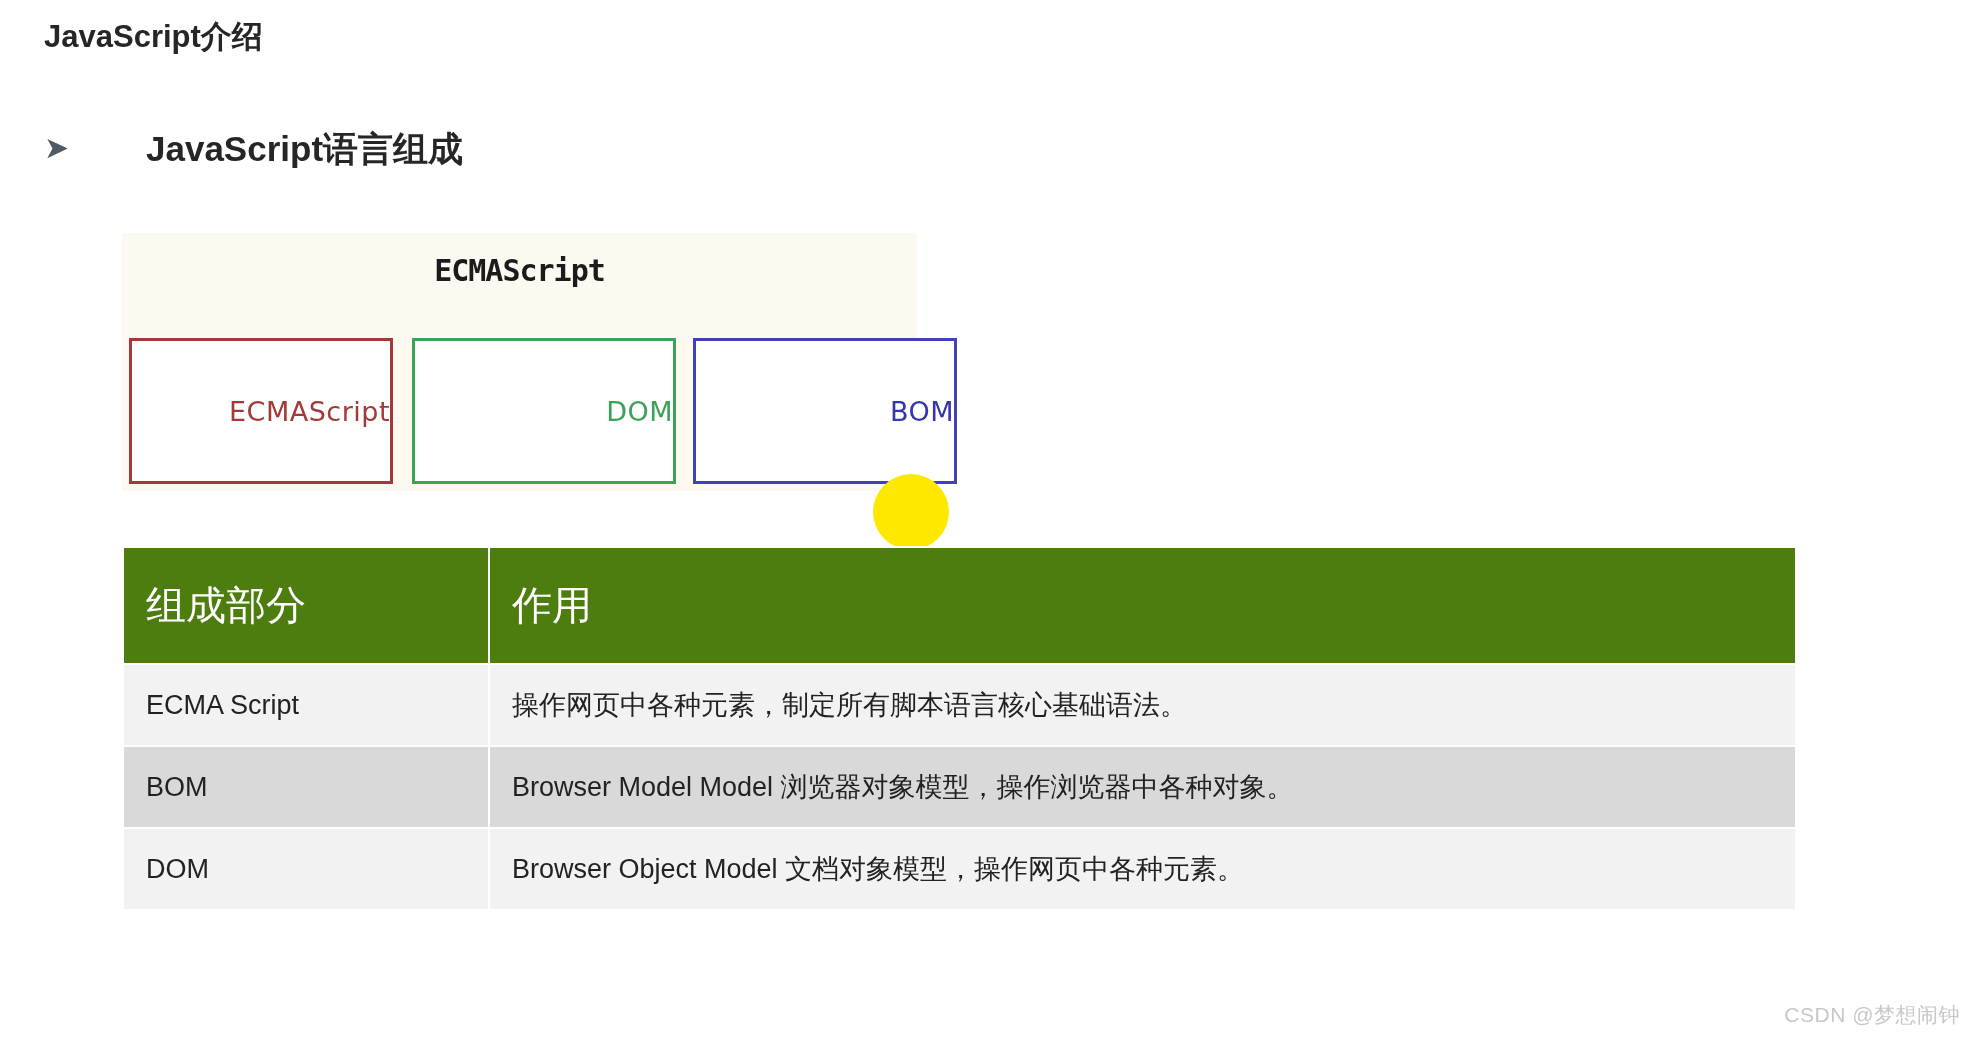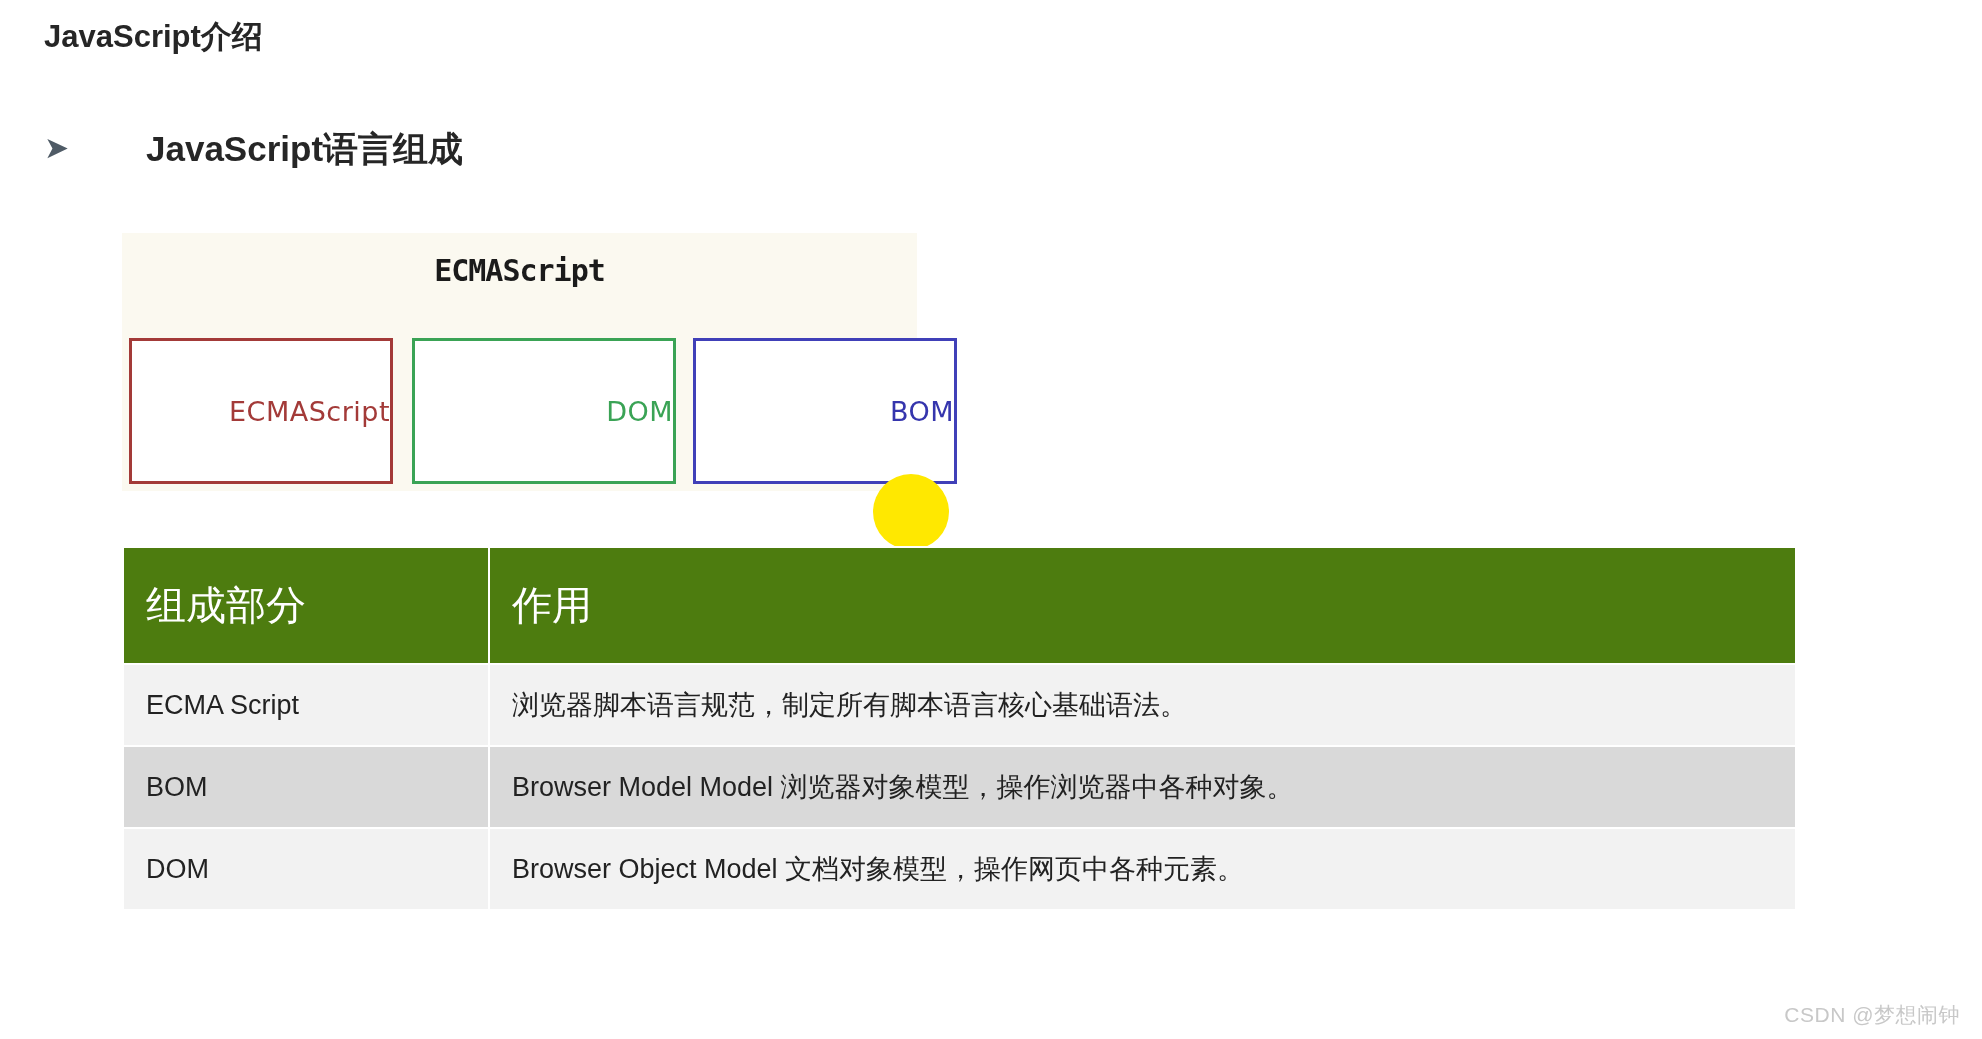--- a/index.html
+++ b/index.html
@@ -194,21 +194,21 @@
   </colgroup>
   <thead>
     <tr>
       <th>组成部分</th>
       <th>作用</th>
     </tr>
   </thead>
   <tbody>
     <tr class="row-odd">
       <td>ECMA Script</td>
-      <td>浏览器脚本语言规范，制定所有脚本语言核心基础语法。</td>
+      <td>操作网页中各种元素，制定所有脚本语言核心基础语法。</td>
     </tr>
     <tr class="row-even">
       <td>BOM</td>
       <td>Browser Model Model 浏览器对象模型，操作浏览器中各种对象。</td>
     </tr>
     <tr class="row-odd">
       <td>DOM</td>
       <td>Browser Object Model 文档对象模型，操作网页中各种元素。</td>
     </tr>
   </tbody>

